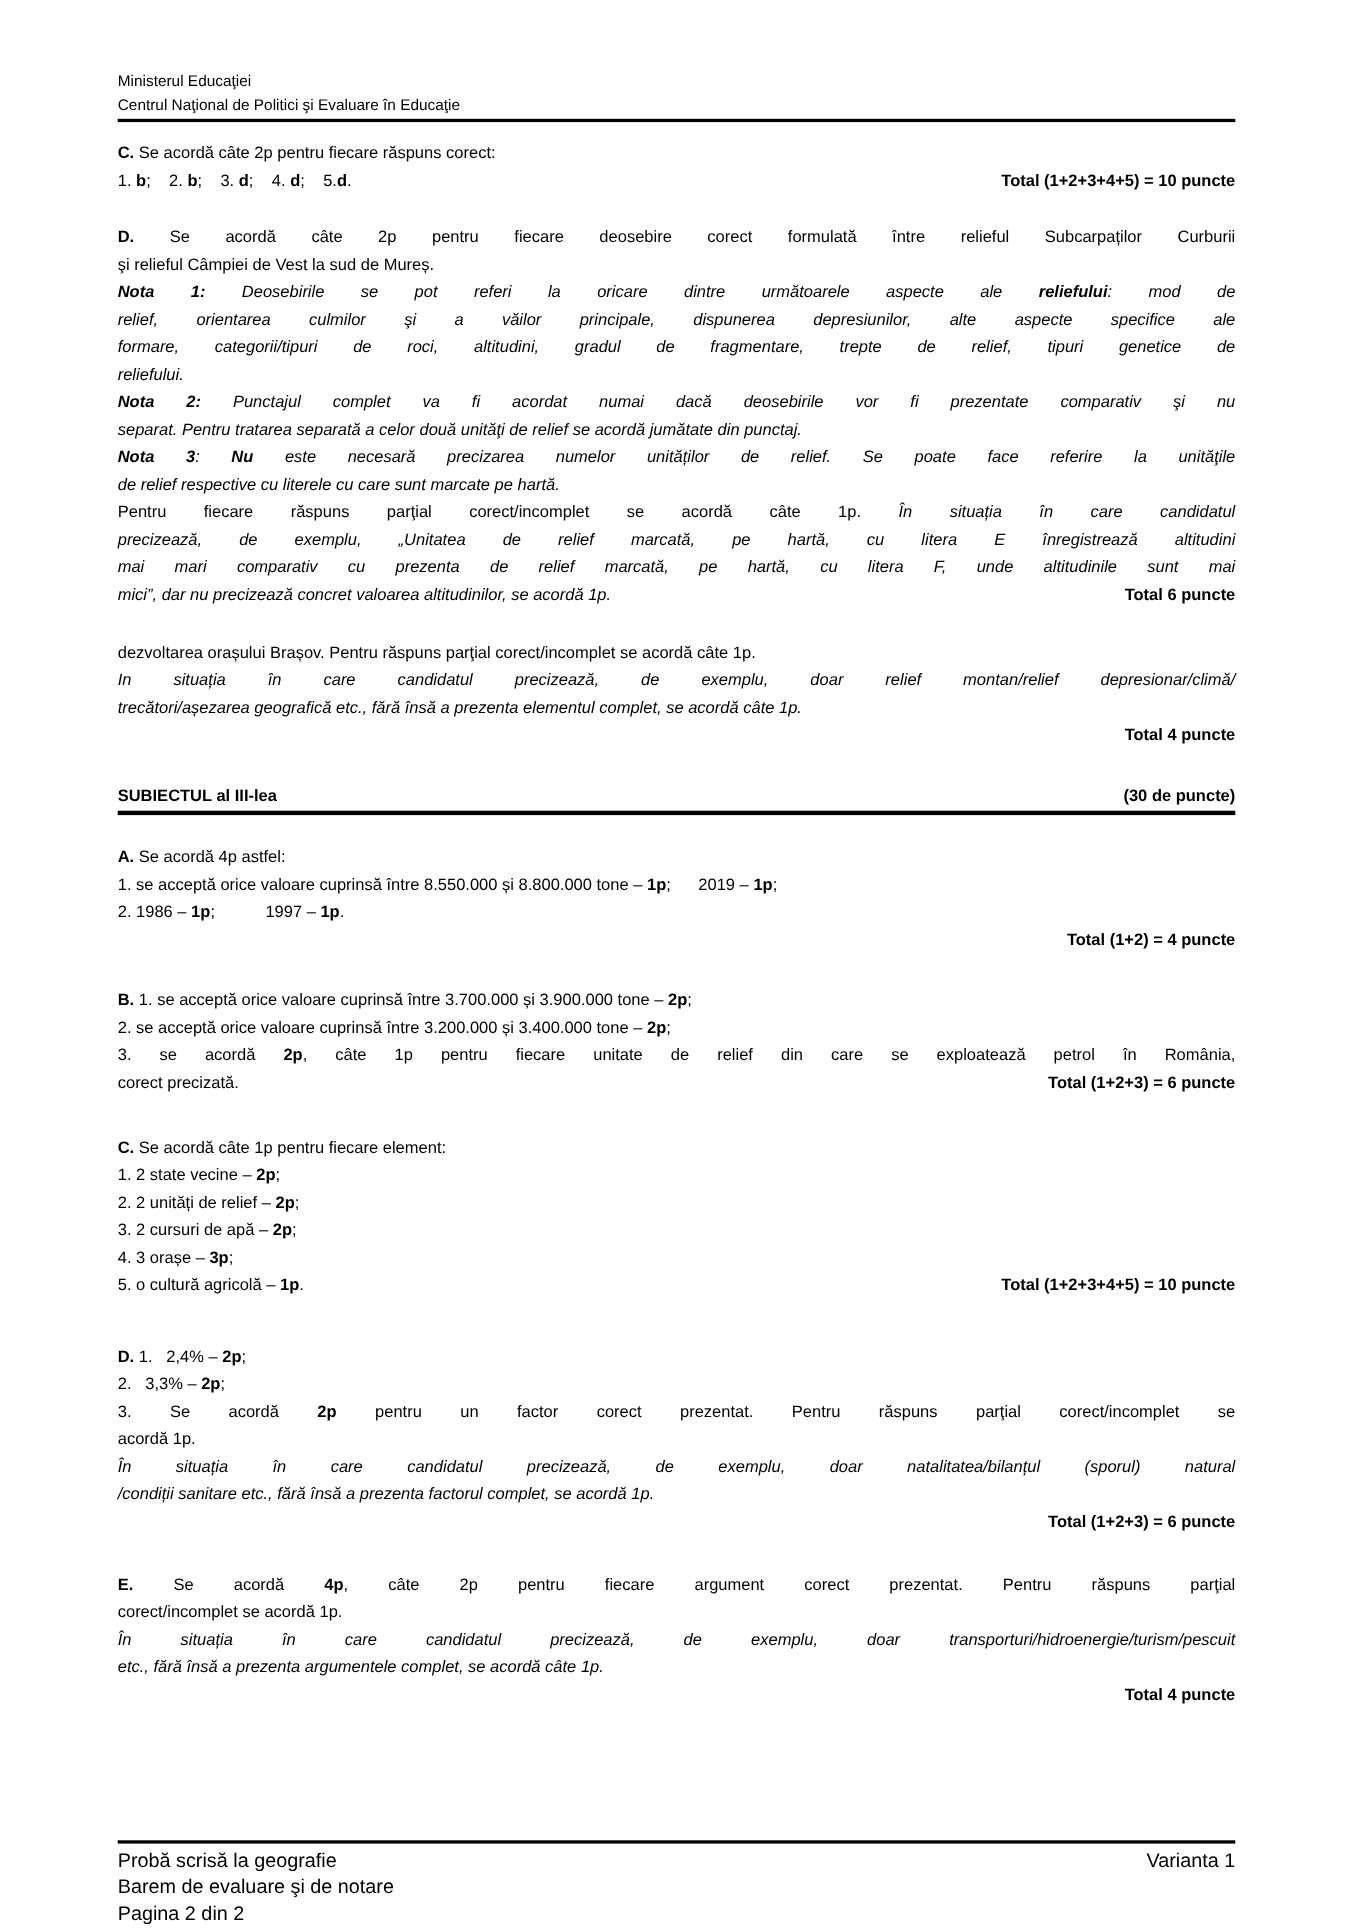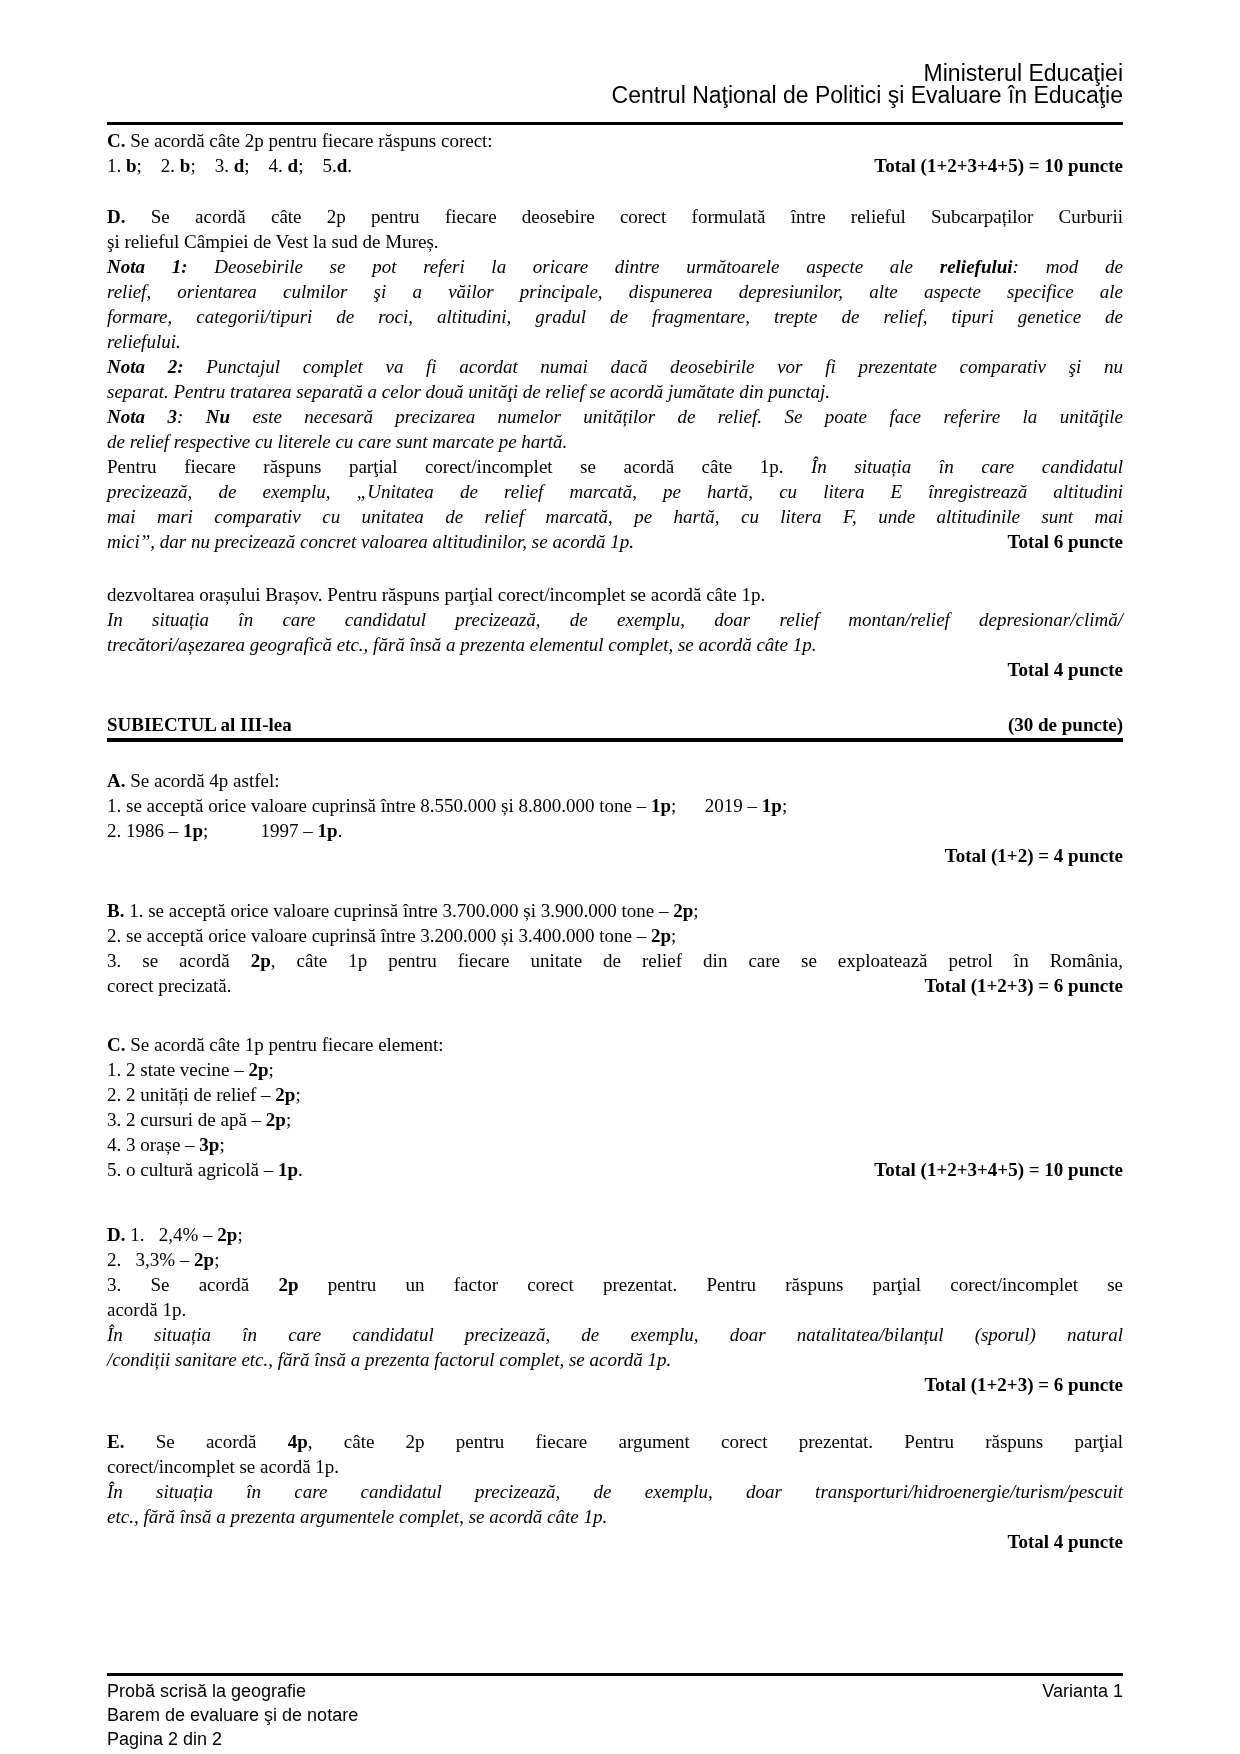--- a/index.html
+++ b/index.html
@@ -10,31 +10,30 @@
     font-family: "Liberation Sans", sans-serif;
     position: relative;
     overflow: hidden;
   }
   .page-inner {
     position: absolute;
     left: 107px; top: 62px;
     width: 1016px;
   }
   .doc-header {
-    text-align: right;
-    font-size: 23px;
+    text-align: left;
+    font-size: 14px;
     line-height: 22px;
     border-bottom: 3px solid #000;
-    padding-bottom: 16px;
+    padding-bottom: 2px;
   }
   .doc-body {
-    margin-top: 3px;
-    font-size: 19px;
+    margin-top: 16px;
+    font-size: 15px;
     line-height: 25px;
-    font-family: Liberation Serif, serif;
   }
   .line { min-height: 25px; }
   .line.just { text-align: justify; text-align-last: justify; }
   .total-row { display: flex; justify-content: space-between; align-items: baseline; min-height: 25px; }
   .total-left { text-align: left; }
   .total-right { text-align: right; white-space: nowrap; }
   .heading-row {
     display: flex; justify-content: space-between; align-items: baseline;
     font-weight: bold;
     border-bottom: 4px solid #000;
@@ -76,21 +75,21 @@
       <div class="line just"><span class="fb fi">Nota 1:</span><span class="fi"> Deosebirile se pot referi la oricare dintre următoarele aspecte ale </span><span class="fb fi">reliefului</span><span class="fi">: mod de</span></div>
       <div class="line just"><span class="fi">relief, orientarea culmilor şi a văilor principale, dispunerea depresiunilor, alte aspecte specifice ale</span></div>
       <div class="line just"><span class="fi">formare, categorii/tipuri de roci, altitudini, gradul de fragmentare, trepte de relief, tipuri genetice de</span></div>
       <div class="line"><span class="fi">reliefului.</span></div>
       <div class="line just"><span class="fb fi">Nota 2:</span><span class="fi"> Punctajul complet va fi acordat numai dacă deosebirile vor fi prezentate comparativ şi nu</span></div>
       <div class="line"><span class="fi">separat. Pentru tratarea separată a celor două unităţi de relief se acordă jumătate din punctaj.</span></div>
       <div class="line just"><span class="fb fi">Nota 3</span><span class="fi">: </span><span class="fb fi">Nu</span><span class="fi"> este necesară precizarea numelor unităților de relief. Se poate face referire la unităţile</span></div>
       <div class="line"><span class="fi">de relief respective cu literele cu care sunt marcate pe hartă.</span></div>
       <div class="line just"><span>Pentru fiecare răspuns parţial corect/incomplet se acordă câte 1p. </span><span class="fi">În situația în care candidatul</span></div>
       <div class="line just"><span class="fi">precizează, de exemplu, „Unitatea de relief marcată, pe hartă, cu litera E înregistrează altitudini</span></div>
-      <div class="line just"><span class="fi">mai mari comparativ cu unitatea de relief marcată, pe hartă, cu litera F, unde altitudinile sunt mai</span></div>
+      <div class="line just"><span class="fi">mai mari comparativ cu prezenta de relief marcată, pe hartă, cu litera F, unde altitudinile sunt mai</span></div>
       <div class="total-row">
         <span class="total-left"><span class="fi">mici”, dar nu precizează concret valoarea altitudinilor, se acordă 1p.</span></span>
         <span class="total-right"><span class="fb">Total 6 puncte</span></span>
       </div>
       <div class="gap" style="height: 28px;"></div>
       <div class="line"><span>dezvoltarea orașului Brașov. Pentru răspuns parţial corect/incomplet se acordă câte 1p.</span></div>
       <div class="line just"><span class="fi">In situația în care candidatul precizează, de exemplu, doar relief montan/relief depresionar/climă/</span></div>
       <div class="line"><span class="fi">trecători/așezarea geografică etc., fără însă a prezenta elementul complet, se acordă câte 1p.</span></div>
       <div class="total-row">
         <span class="total-left"></span>

